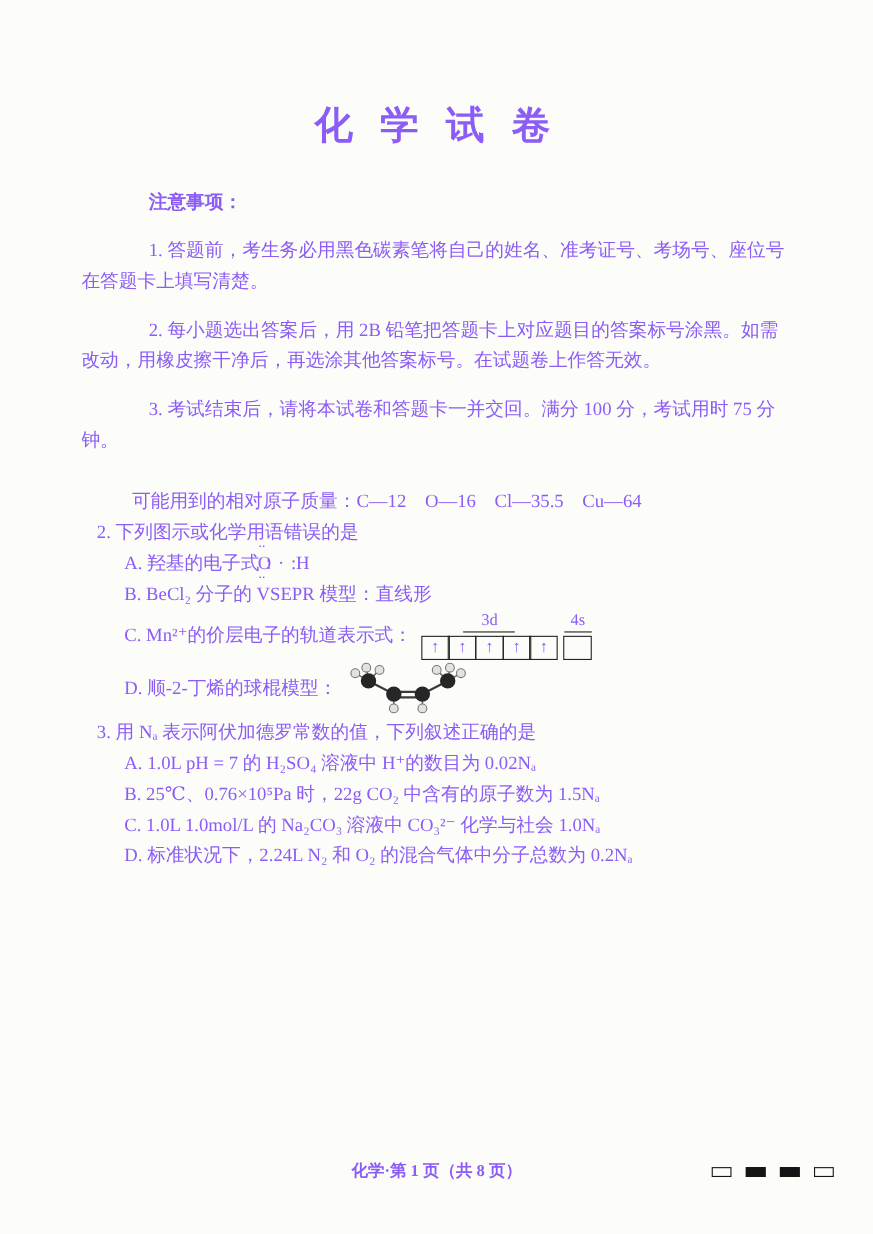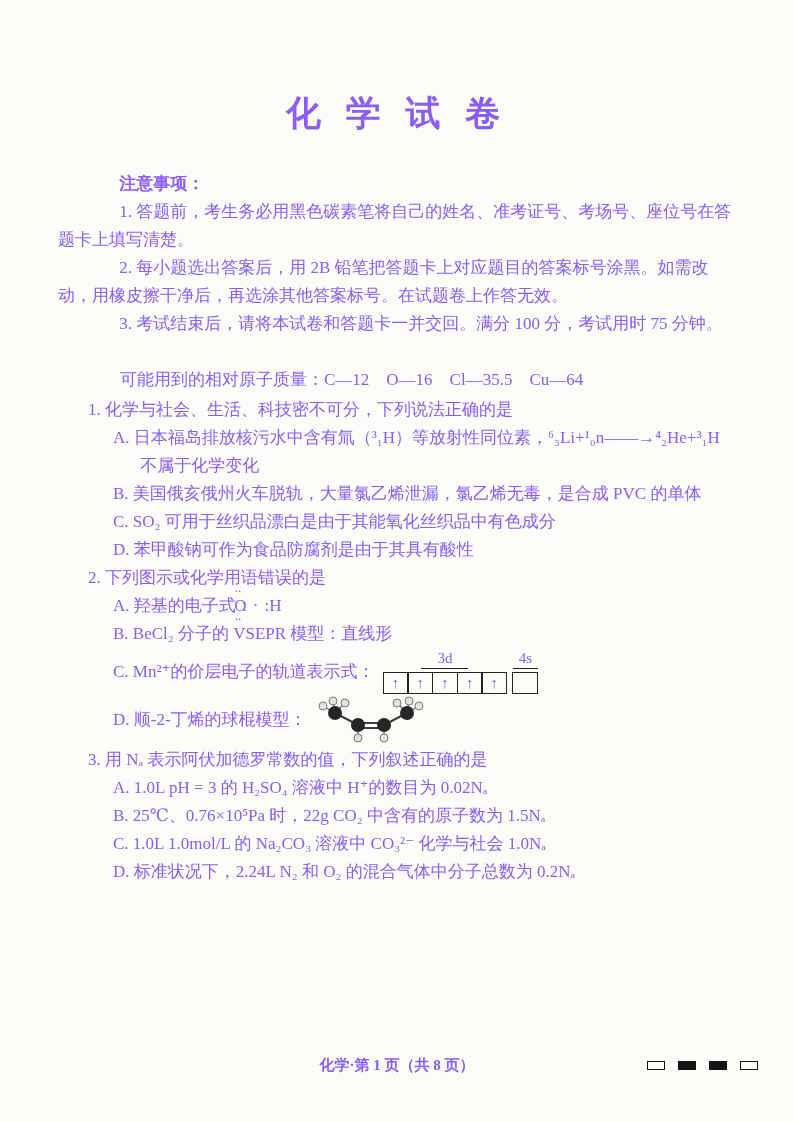--- a/index.html
+++ b/index.html
@@ -19,21 +19,21 @@
     overflow:hidden;
   }
   .exam-title {
     margin:0; padding-top:92px;
     text-align:center;
     font-size:35px; line-height:44px;
     font-weight:700; letter-spacing:8px;
   }
   .notice { margin-top:34px; }
   .notice-heading { font-weight:700; margin:0 0 0 30px; }
-  .notice p { margin:0; text-indent:3.6em; }
+  .notice p { margin:16px; text-indent:3.6em; }
   .reference { margin-top:28px; margin-left:62px; }
   .reference p { margin:0; }
   .section-heading {
     margin:26px 0 0 30px;
     font-weight:700;
   }
   .question { margin-left:30px; }
   .q-stem { margin:0; }
   .q1 { margin-top:2px; }
   .opt {
@@ -101,27 +101,20 @@
     <p>1. 答题前，考生务必用黑色碳素笔将自己的姓名、准考证号、考场号、座位号在答题卡上填写清楚。</p>
     <p>2. 每小题选出答案后，用 2B 铅笔把答题卡上对应题目的答案标号涂黑。如需改动，用橡皮擦干净后，再选涂其他答案标号。在试题卷上作答无效。</p>
     <p>3. 考试结束后，请将本试卷和答题卡一并交回。满分 100 分，考试用时 75 分钟。</p>
   </div>
 
   <div class="reference">
     <p>可能用到的相对原子质量：C—12　O—16　Cl—35.5　Cu—64</p>
   </div>
 
 
-  <div class="question q1">
-    <p class="q-stem">1. 化学与社会、生活、科技密不可分，下列说法正确的是</p>
-    <p class="opt">A. 日本福岛排放核污水中含有氚（³₁H）等放射性同位素，⁶₃Li+¹₀n——→⁴₂He+³₁H 不属于化学变化</p>
-    <p class="opt">B. 美国俄亥俄州火车脱轨，大量氯乙烯泄漏，氯乙烯无毒，是合成 PVC 的单体</p>
-    <p class="opt">C. SO₂ 可用于丝织品漂白是由于其能氧化丝织品中有色成分</p>
-    <p class="opt">D. 苯甲酸钠可作为食品防腐剂是由于其具有酸性</p>
-  </div>
 
   <div class="question">
     <p class="q-stem">2. 下列图示或化学用语错误的是</p>
 
     <p class="opt"><span>A. 羟基的电子式：</span><span><span>·</span><span class="edot-o"><span class="edot-top">··</span><span>O</span><span class="edot-bottom">··</span></span><span>:H</span></span></p>
 
     <p class="opt">B. BeCl₂ 分子的 VSEPR 模型：直线形</p>
 
     <div class="opt-row">
       <span class="opt-label">C. Mn²⁺的价层电子的轨道表示式：</span>
@@ -175,21 +168,21 @@
         <circle class="c" cx="20" cy="17" r="7"></circle>
         <circle class="c" cx="43" cy="29" r="7"></circle>
         <circle class="c" cx="69" cy="29" r="7"></circle>
         <circle class="c" cx="92" cy="17" r="7"></circle>
       </svg>
     </div>
   </div>
 
   <div class="question">
     <p class="q-stem">3. 用 Nₐ 表示阿伏加德罗常数的值，下列叙述正确的是</p>
-    <p class="opt">A. 1.0L pH = 3 的 H₂SO₄ 溶液中 H⁺的数目为 0.02Nₐ</p>
+    <p class="opt">A. 1.0L pH = 7 的 H₂SO₄ 溶液中 H⁺的数目为 0.02Nₐ</p>
     <p class="opt">B. 25℃、0.76×10⁵Pa 时，22g CO₂ 中含有的原子数为 1.5Nₐ</p>
     <p class="opt">C. 1.0L 1.0mol/L 的 Na₂CO₃ 溶液中 CO₃²⁻ 化学与社会 1.0Nₐ</p>
     <p class="opt">D. 标准状况下，2.24L N₂ 和 O₂ 的混合气体中分子总数为 0.2Nₐ</p>
   </div>
 
   <div class="footer-text">化学·第 1 页（共 8 页）</div>
 
   <div class="reg-marks">
     <span class="mark" data-variant="outline"></span>
     <span class="mark" data-variant="filled"></span>

